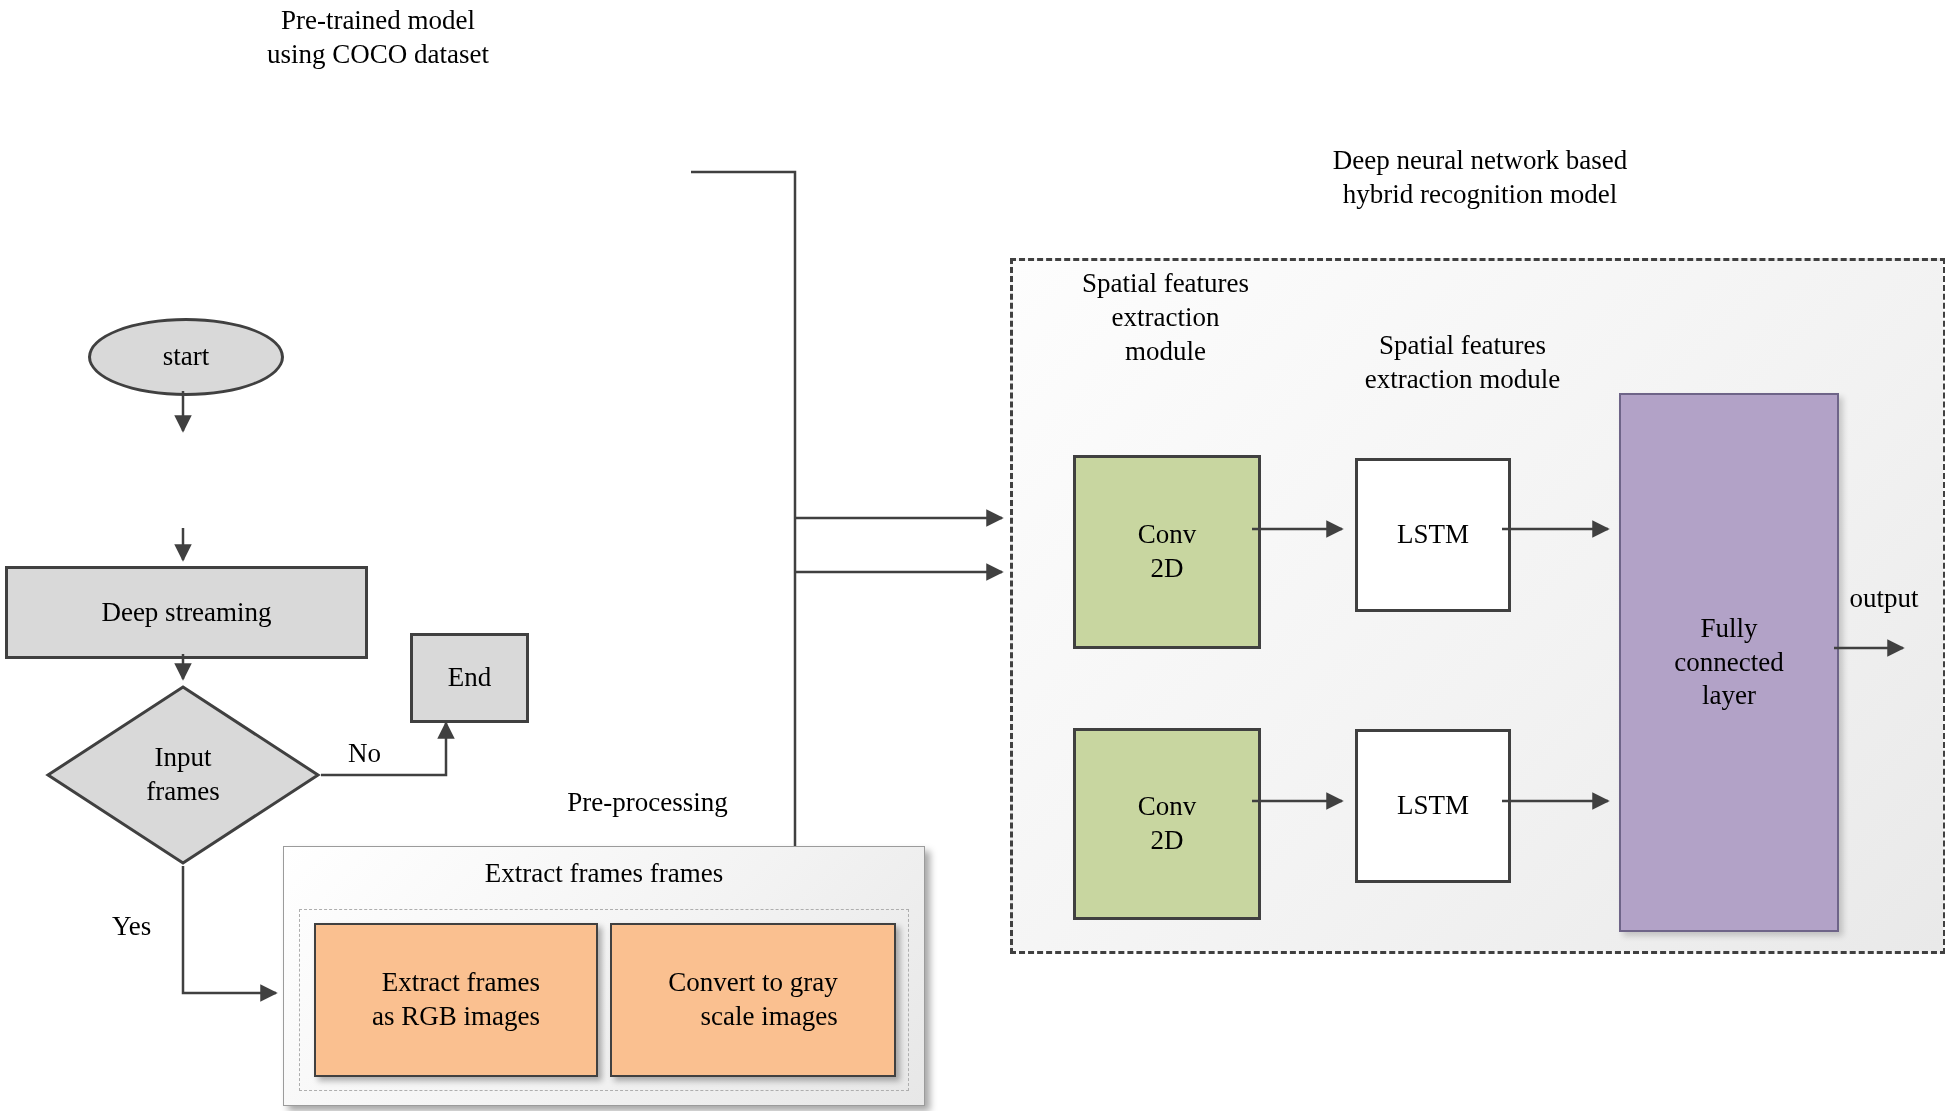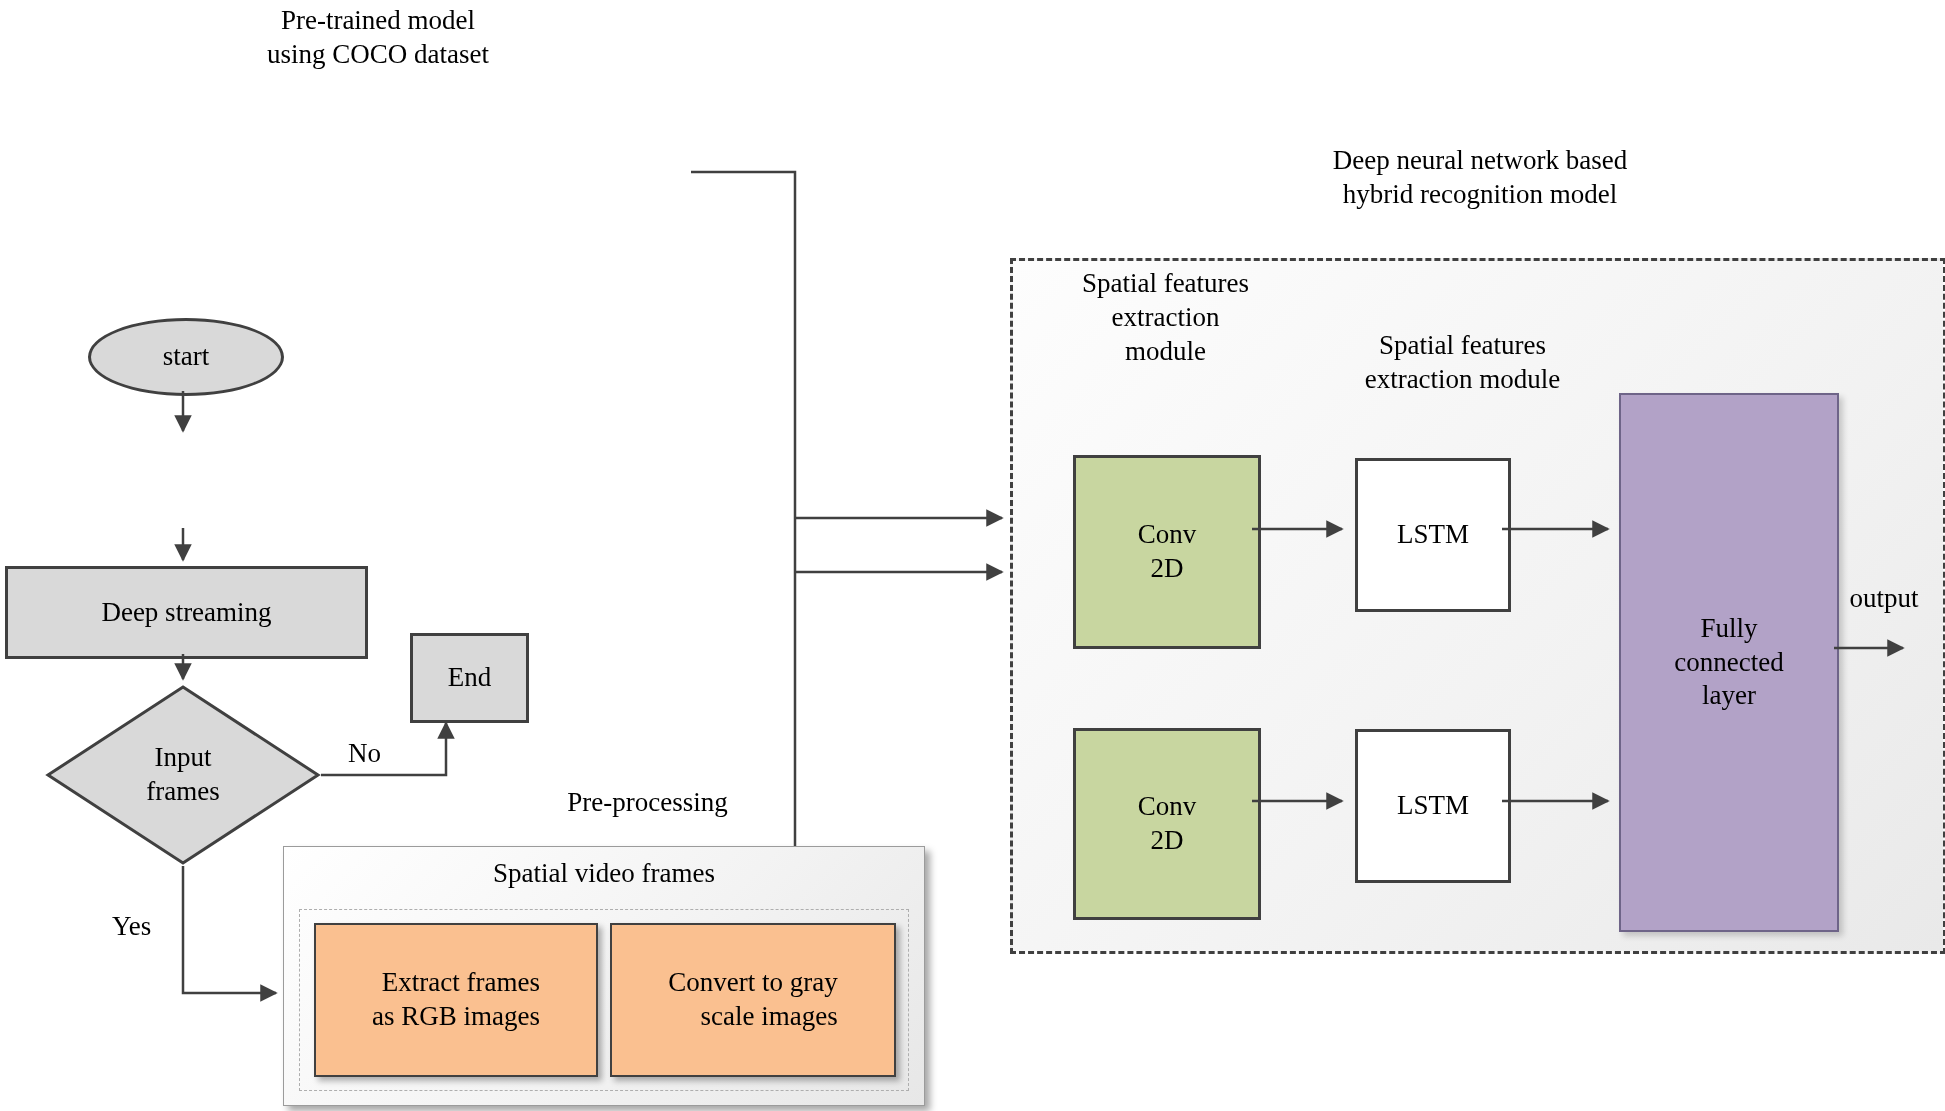--- a/index.html
+++ b/index.html
@@ -46,21 +46,21 @@
 
   <div class="abs center txt shape" style="left:390px;top:633px;width:113px;height:84px;margin-left:20px;">End</div>
 
   <div class="abs txt" style="left:348px;top:737px;width:70px;">No</div>
 
   <div class="abs txt" style="left:112px;top:910px;width:90px;">Yes</div>
 
   <div class="abs center txt" style="left:520px;top:786px;width:255px;">Pre-processing</div>
 
   <div class="abs groupbox" style="left:283px;top:846px;width:640px;height:258px;">
-    <div class="abs center txt" style="left:0;top:10px;width:640px;">Spatial video frames</div>
+    <div class="abs center txt" style="left:0;top:10px;width:640px;">Extract frames frames</div>
     <div class="abs innerdash" style="left:15px;top:62px;width:608px;height:180px;">
       <div class="abs center txt ml orangebox" style="left:14px;top:13px;width:280px;height:150px;">Extract frames
 as RGB images</div>
       <div class="abs center txt ml orangebox" style="left:310px;top:13px;width:282px;height:150px;">Convert to gray
 scale images</div>
     </div>
   </div>
 
   <div class="abs center txt ml" style="left:1230px;top:133px;width:500px;height:90px;">Deep neural network based
 hybrid recognition model</div>

